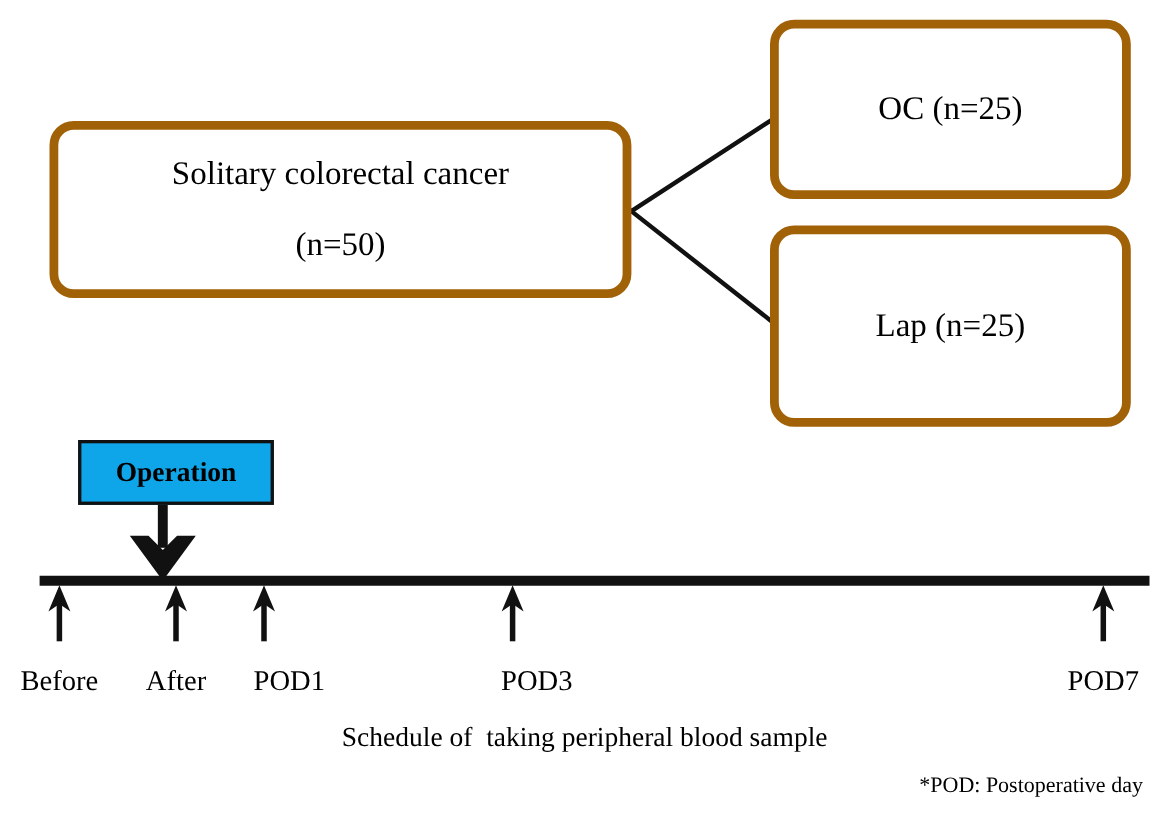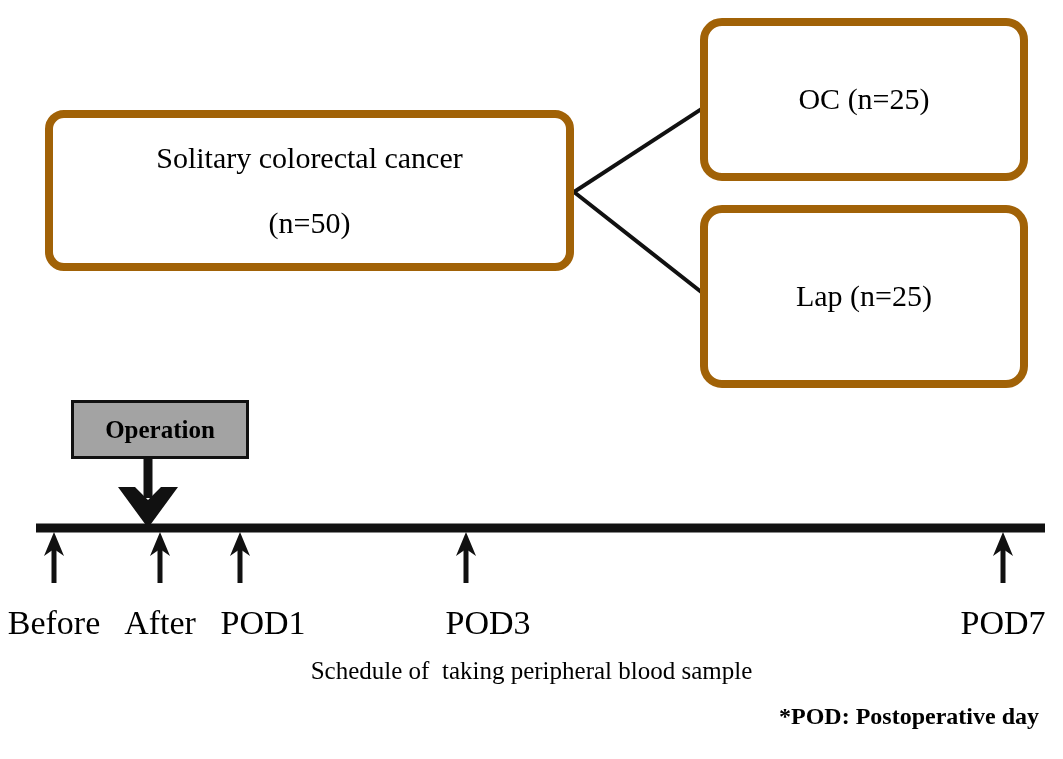--- a/index.html
+++ b/index.html
@@ -39,21 +39,20 @@
     justify-content: center;
     text-align: center;
     line-height: 1.42;
   }
   #cohort-box {
     left: 45px;
     top: 110px;
     width: 529px;
     height: 161px;
     font-size: 30px;
-    border-radius: 19px;
   }
   #cohort-box .line-2 { margin-top: 22px; }
   #oc-box {
     left: 700px;
     top: 18px;
     width: 328px;
     height: 163px;
     font-size: 30px;
   }
   #lap-box {
@@ -63,53 +62,53 @@
     height: 183px;
     font-size: 30px;
   }
   #operation-box {
     position: absolute;
     left: 71px;
     top: 400px;
     width: 178px;
     height: 59px;
     box-sizing: border-box;
-    background: #a3a3a3;
+    background: #0ea5e9;
     border: 3px solid #111111;
     border-radius: 0;
     display: flex;
     align-items: center;
     justify-content: center;
     font-size: 25px;
     font-weight: bold;
   }
   .tick-label {
     position: absolute;
-    font-size: 34px;
+    font-size: 26px;
     text-align: center;
     white-space: nowrap;
     transform: translateX(-50%);
     top: 604px;
   }
   #caption {
     position: absolute;
     top: 657px;
     left: 0;
     width: 1063px;
     text-align: center;
     font-size: 25px;
     font-weight: normal;
     white-space: pre;
   }
   #footnote {
     position: absolute;
     top: 703px;
     right: 24px;
-    font-size: 24px;
-    font-weight: bold;
+    font-size: 20px;
+    font-weight: normal;
     white-space: nowrap;
   }
 </style>
 </head>
 <body>
 
 <div id="figure">
 
   <svg class="svg-layer" viewBox="0 0 1063 759">
 

